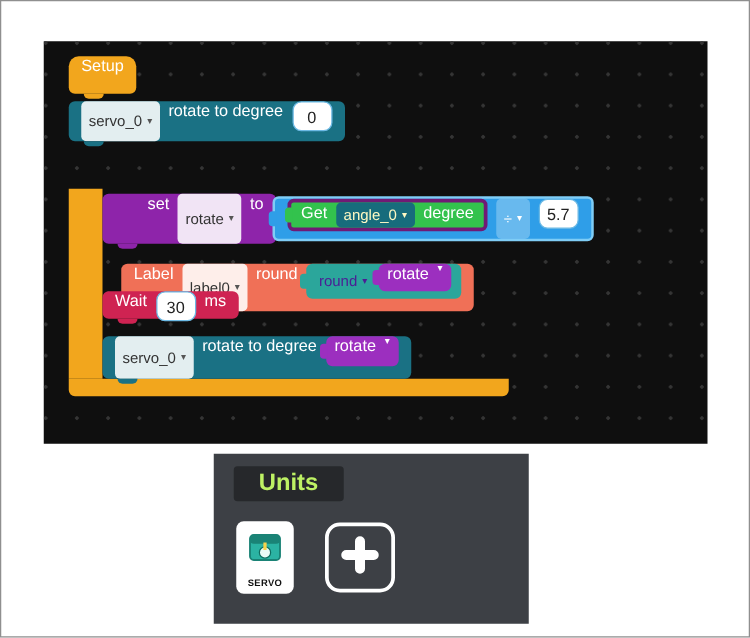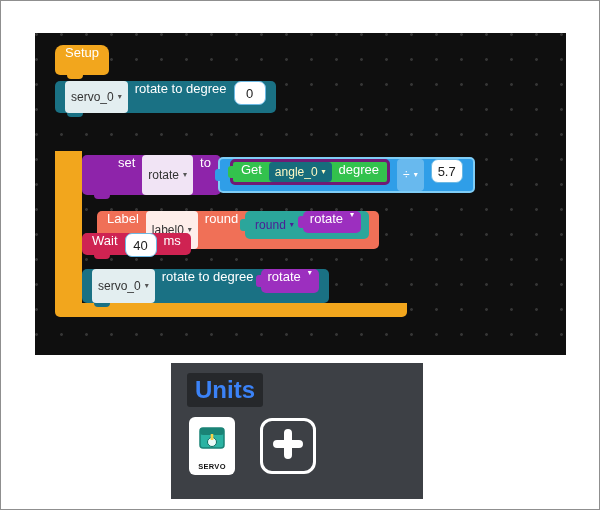--- a/index.html
+++ b/index.html
@@ -51,22 +51,22 @@
   .numfield {
     display:inline-flex; align-items:center; justify-content:center;
     min-width:20px; height:22px; padding:0 5px;
     background:#ffffff; color:#222; font-size:13px;
     border:1px solid #6cb9e4; border-radius:7px;
   }
 
   
   .units-panel { position:absolute; left:170px; top:362px; width:252px; height:136px; background:#3d4045; }
   .units-title {
-    position:absolute; left:16px; top:10px; background:#26282b; color:#3b82f6;
-    font-size:24px; font-weight:bold; padding:3px 8px; border-radius:3px;
+    position:absolute; left:16px; top:10px; background:#26282b; color:#bef264;
+    font-size:19px; font-weight:bold; padding:3px 20px; border-radius:3px;
   }
   .tiles { position:absolute; left:18px; top:54px; display:flex; align-items:center; gap:25px; }
   .tile {
     width:46px; height:58px; background:#ffffff; border-radius:6px;
     display:flex; flex-direction:column; align-items:center; justify-content:space-between;
     padding:5px 2px 4px; box-sizing:border-box; cursor:pointer;
   }
   .tile .tile-label { font-size:7.5px; font-weight:bold; color:#111; letter-spacing:.3px; }
   .add-btn {
     width:56px; height:56px; border:3px solid #fff; border-radius:12px;
@@ -144,21 +144,21 @@
             <span>rotate</span>
             <span class="arrow">▾</span>
           </div>
         </div>
       </div>
     </div>
 
     <div class="row" style="left:47px; top:200px;">
       <div class="blk red stmt" style="height:22px;">
         <span>Wait</span>
-        <span class="numfield">40</span>
+        <span class="numfield">30</span>
         <span>ms</span>
       </div>
     </div>
 
     <div class="row" style="left:47px; top:236px;">
       <div class="blk teal stmt" style="height:34px;">
         <span class="dd light">
           <span>servo_0</span>
           <span class="arrow">▾</span>
         </span>

